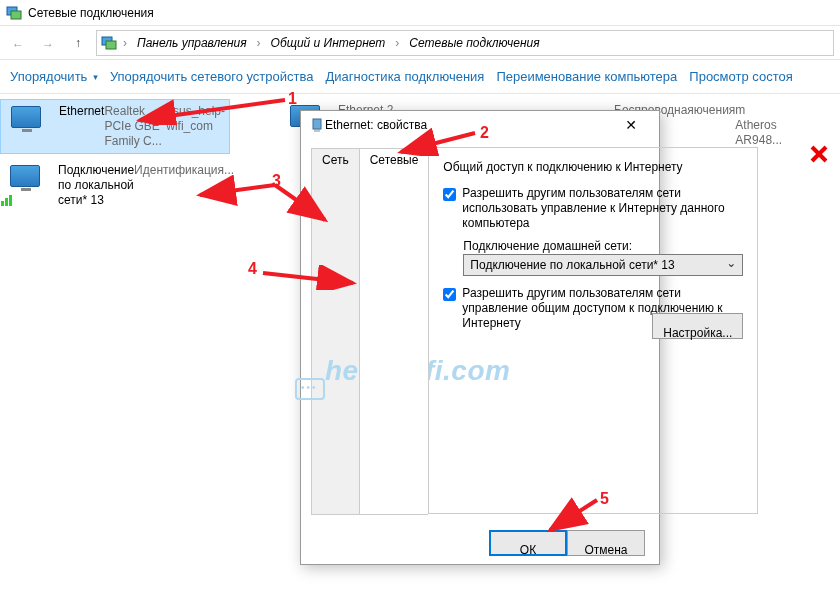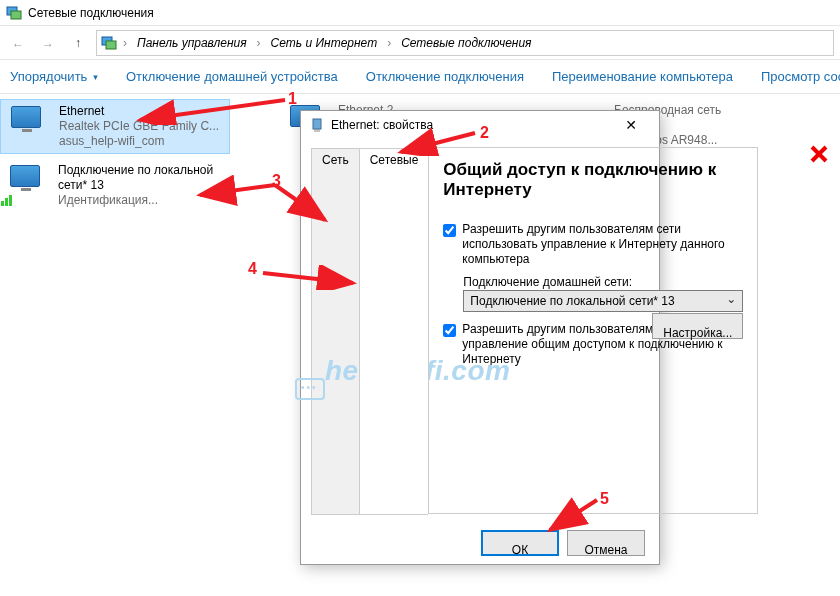--- a/index.html
+++ b/index.html
@@ -56,21 +56,21 @@
     font-style: italic;
   }
   .breadcrumb .sep { color: #888; padding: 0 2px; }
   
   .toolbar {
     display: flex;
     align-items: center;
     height: 34px;
     border-bottom: 1px solid #e5e5e5;
     padding: 0 10px;
-    gap: 28px;
+    gap: 12px;
     font-size: 13px;
     color: #1a6fb3;
   }
   .toolbar .tbtn { cursor: default; white-space: nowrap; display: flex; align-items: center; gap: 4px; }
   .toolbar .tbtn:first-child::after { content: "▾"; font-size: 9px; color: #1a6fb3; margin-left: 2px; }
   
   .content {
     position: relative;
     height: calc(596px - 26px - 34px - 34px);
     padding: 10px 0 0 30px;
@@ -95,37 +95,37 @@
     width: 30px; height: 22px;
     background: linear-gradient(#4aa3e0,#2a7ac0);
     border: 1px solid #1a5a9a;
     border-radius: 2px;
     position: absolute; top: 2px; left: 6px;
   }
   .monitor::after {
     content: ""; position: absolute; bottom: -5px; left: 10px;
     width: 10px; height: 3px; background: #888;
   }
-  .netinfo { display: flex; flex-direction: column; line-height: 15px; }
+  .netinfo { display: flex; flex-direction: row; line-height: 15px; }
   .nettitle { color: #000; }
   .netsub { color: #6a6a6a; }
   
   .dialog {
     position: absolute;
     left: 300px; top: 110px;
     width: 360px; height: 455px;
     background: #fff;
     border: 1px solid #999;
     box-shadow: 3px 3px 14px rgba(0,0,0,0.25);
     display: flex; flex-direction: column;
   }
   .dlg-titlebar {
     height: 28px;
     display: flex; align-items: center;
-    padding: 0 8px; gap: 6px;
+    padding: 0 8px; 
     font-size: 12px;
   }
   .dlg-close {
     margin-left: auto;
     width: 40px; height: 24px;
     display: flex; align-items: center; justify-content: center;
     font-size: 14px;
   }
   .dlg-body {
     flex: 1;
@@ -146,21 +146,21 @@
     font-size: 12px;
     margin-right: -1px;
   }
   .tab.active { background: #fff; position: relative; z-index: 2; }
   .tabpane {
     border: 1px solid #ccc;
     flex: 1;
     padding: 12px 14px;
     position: relative;
   }
-  .group-title { font-size: 17px; margin-bottom: 22px; font-weight: bold; }
+  .group-title { font-size: 12px; margin-bottom: 12px; }
   .cbrow { display: flex; align-items: flex-start; gap: 6px; margin-bottom: 8px; line-height: 15px; }
   .cbrow input[type=checkbox] { margin: 2px 0 0 0; }
   .subblock { margin: 8px 0 10px 20px; }
   .sublabel { margin-bottom: 1px; }
   .combo {
     width: 280px; height: 22px;
     border: 1px solid #7a7a7a;
     background: #e9e9e9;
     display: flex; align-items: center;
     padding: 0 6px; font-size: 12px;
@@ -176,21 +176,21 @@
     border: 1px solid #999;
     background: #e9e9e9;
     font-size: 12px;
     padding: 12px 10px;
     cursor: default;
   }
   .btn-row { position: absolute; right: 14px; top: 165px; }
   .dlg-footer {
     height: 42px;
     display: flex; align-items: center; justify-content: flex-end;
-    gap: 8px; padding: 0 14px;
+    padding: 0 14px;
   }
   .btn.default { border: 1px solid #0078d7; box-shadow: 0 0 0 1px #0078d7 inset; }
   
   .anno { position: absolute; font-family: Arial; font-weight: bold; color: #ee1c25; font-size: 16px; z-index: 100; }
   .arrow { position: absolute; pointer-events: none; z-index: 90; }
   
   .plug-icon { width: 16px; height: 16px; }
   .redx {
     position: absolute; left: 810px; top: 145px;
     width: 18px; height: 18px;
@@ -239,30 +239,30 @@
   <div class="nav-arrow">→</div>
   <div class="nav-arrow" style="color:#333;">↑</div>
   <div class="breadcrumb">
     <svg class="plug-icon" viewBox="0 0 16 16">
       <rect x="1" y="2" width="10" height="8" fill="#4aa3e0" stroke="#1a5a9a"></rect>
       <rect x="5" y="6" width="10" height="8" fill="#6ec56e" stroke="#2a7a2a"></rect>
     </svg>
     <span class="sep">›</span>
     <span class="crumb">Панель управления</span>
     <span class="sep">›</span>
-    <span class="crumb">Сеть и Интернет</span>
+    <span class="crumb">Общий и Интернет</span>
     <span class="sep">›</span>
     <span class="crumb">Сетевые подключения</span>
   </div>
 </div>
 
 <div class="toolbar">
   <span class="tbtn">Упорядочить</span>
-  <span class="tbtn">Отключение домашней устройства</span>
-  <span class="tbtn">Отключение подключения</span>
+  <span class="tbtn">Упорядочить сетевого устройства</span>
+  <span class="tbtn">Диагностика подключения</span>
   <span class="tbtn">Переименование компьютера</span>
   <span class="tbtn">Просмотр состоя</span>
 </div>
 
 <div class="content">
 
   <div class="netitem selected" style="left:0; top:5px;">
     <div class="net-icon">
         <div class="monitor"></div>
       </div>

